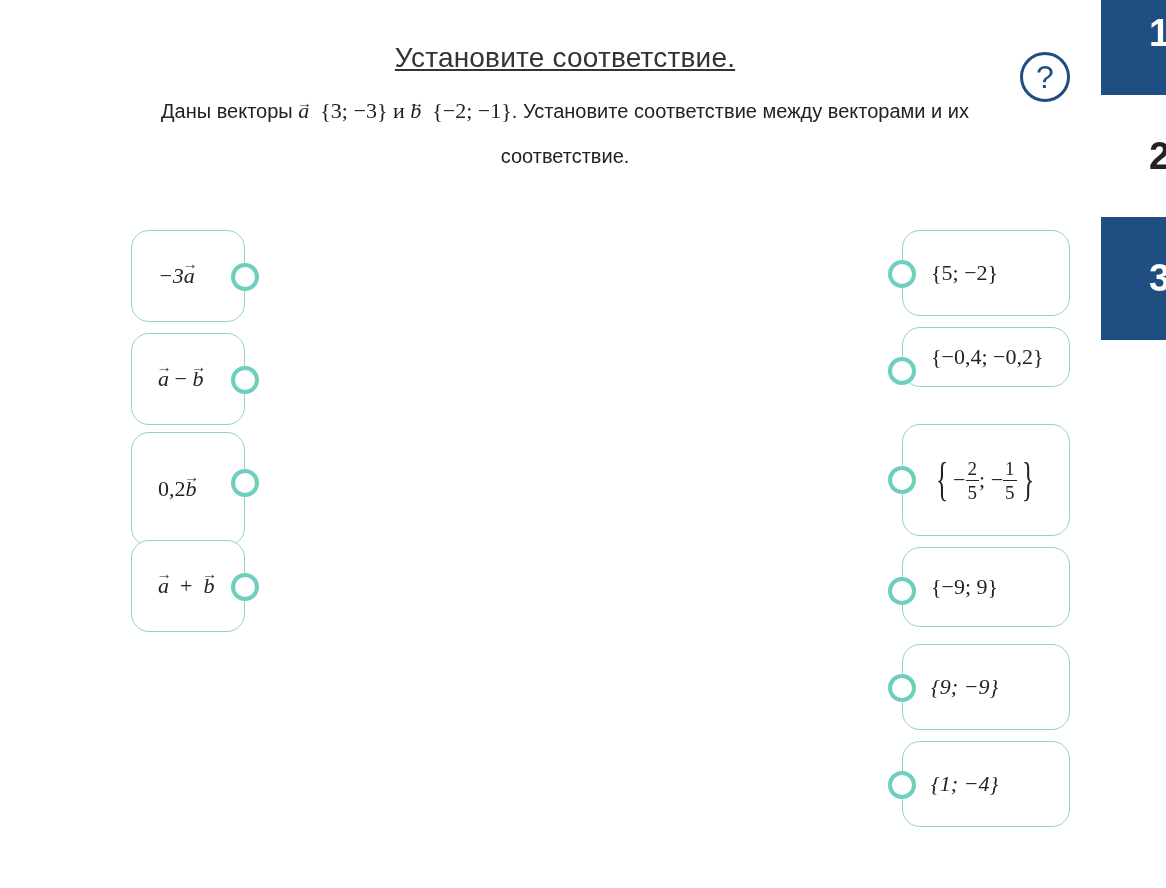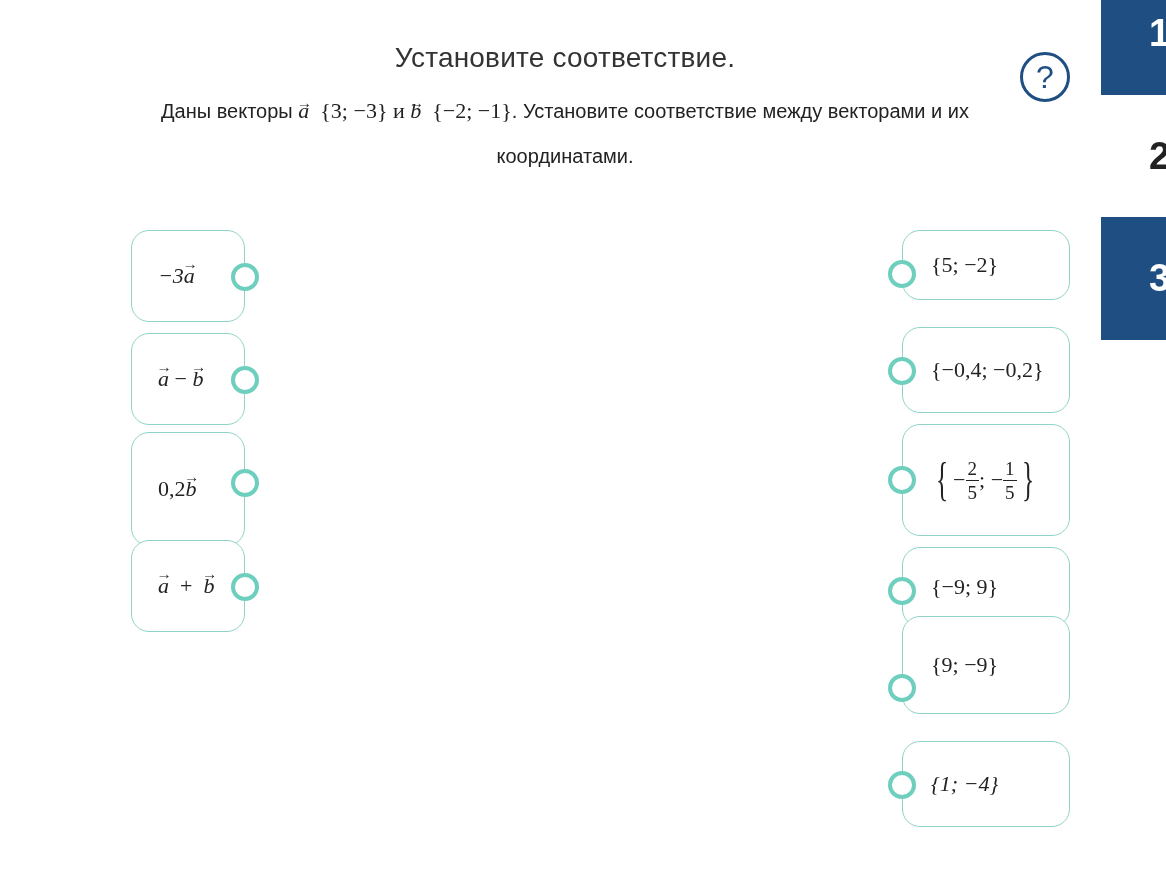--- a/index.html
+++ b/index.html
@@ -1,21 +1,21 @@
 <!DOCTYPE html>
 <html><head>
   <meta charset="utf-8">
   <style>
     * { box-sizing: border-box; margin: 0; padding: 0; }
     html, body { width: 1166px; height: 888px; background: #ffffff; overflow: hidden; }
     body { position: relative; font-family: "Liberation Sans", "DejaVu Sans", sans-serif; color: #222; }
 
     .title {
       position: absolute; left: 0; width: 1130px; top: 42px;
-      text-align: center; font-size: 28px; color: #333; font-weight: normal; letter-spacing: 0.2px;
+      text-align: center; font-size: 28px; color: #333; font-weight: normal; letter-spacing: 0.2px; text-decoration: underline;
     }
     .help-button {
       position: absolute; left: 1020px; top: 52px; width: 50px; height: 50px;
       border: 3px solid #1f4e82; border-radius: 50%;
       display: flex; align-items: center; justify-content: center;
       color: #1f4e82; font-size: 32px; cursor: pointer;
     }
     .question {
       position: absolute; left: 120px; width: 890px; top: 88px;
       text-align: center; font-size: 20px; line-height: 45px; color: #222;
@@ -65,21 +65,21 @@
   <span>?</span>
 </div>
 
 <div class="question">
   <span>Даны векторы</span>
   <span class="math"><span class="vec">a</span>&nbsp;
   <span>{3; −3}</span>
   <span>и</span>
   <span class="vec">b</span>&nbsp;
   <span>{−2; −1}</span></span><span>. Установите соответствие между векторами и их</span><br>
-  <span>координатами.</span>
+  <span>соответствие.</span>
 </div>
 
 <div class="card left-card" style="top:230px;height:92px;">
   <span style="font-style:italic">−3</span>
     <span class="vec">a</span>
 </div>
 <div class="connector" style="left:231px;top:263px;"></div>
 
 <div class="card left-card" style="top:333px;height:92px;">
   <span class="vec">a</span>&nbsp;<span>−</span>&nbsp;<span class="vec">b</span>
@@ -90,47 +90,47 @@
   <span>0,2</span>
     <span class="vec">b</span>
 </div>
 <div class="connector" style="left:231px;top:469px;"></div>
 
 <div class="card left-card" style="top:540px;height:92px;">
   <span class="vec">a</span>&nbsp;&nbsp;<span>+</span>&nbsp;&nbsp;<span class="vec">b</span>
 </div>
 <div class="connector" style="left:231px;top:573px;"></div>
 
-<div class="card right-card" style="top:230px;height:70px;">
+<div class="card right-card" style="top:230px;height:86px;">
   <span>{5; −2}</span>
 </div>
 <div class="connector" style="left:888px;top:260px;"></div>
 
-<div class="card right-card" style="top:327px;height:86px;">
+<div class="card right-card" style="top:327px;height:60px;">
   <span>{−0,4; −0,2}</span>
 </div>
 <div class="connector" style="left:888px;top:357px;"></div>
 
 <div class="card right-card" style="top:424px;height:112px;">
   <span class="bigbrace">{</span><span>−</span><span class="frac">
       <span class="num">2</span>
       <span class="den">5</span>
     </span><span>;</span>&nbsp;<span>−</span><span class="frac">
       <span class="num">1</span>
       <span class="den">5</span>
     </span><span class="bigbrace">}</span>
 </div>
 <div class="connector" style="left:888px;top:466px;"></div>
 
 <div class="card right-card" style="top:547px;height:80px;">
   <span>{−9; 9}</span>
 </div>
 <div class="connector" style="left:888px;top:577px;"></div>
 
-<div class="card right-card" style="top:616px;height:98px;">
+<div class="card right-card" style="top:644px;height:86px;font-style:italic;">
   <span>{9; −9}</span>
 </div>
 <div class="connector" style="left:888px;top:674px;"></div>
 
 <div class="card right-card" style="top:741px;height:86px;font-style:italic;">
   <span>{1; −4}</span>
 </div>
 <div class="connector" style="left:888px;top:771px;"></div>
 
 <div class="nav-tab active" style="top:-28px;">

